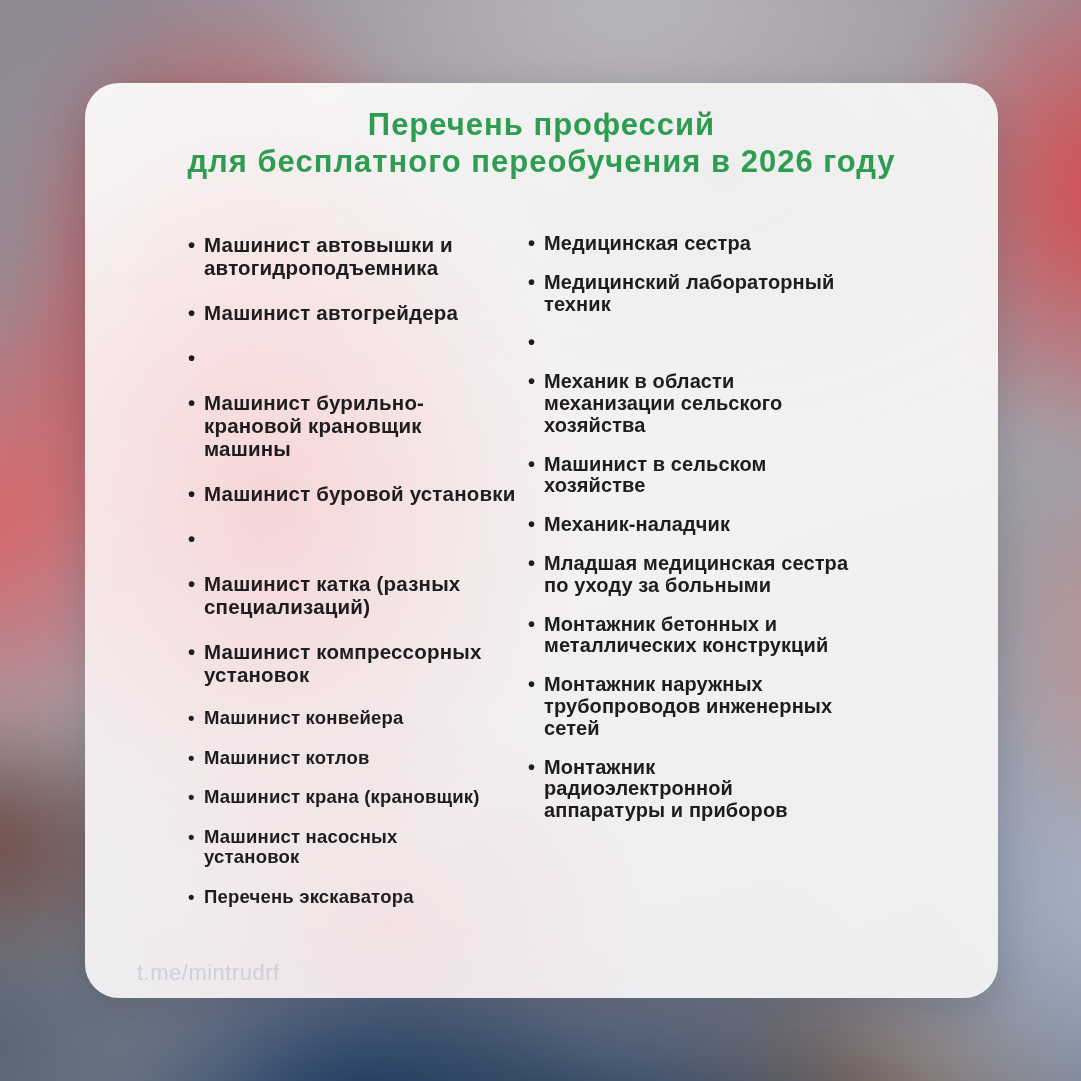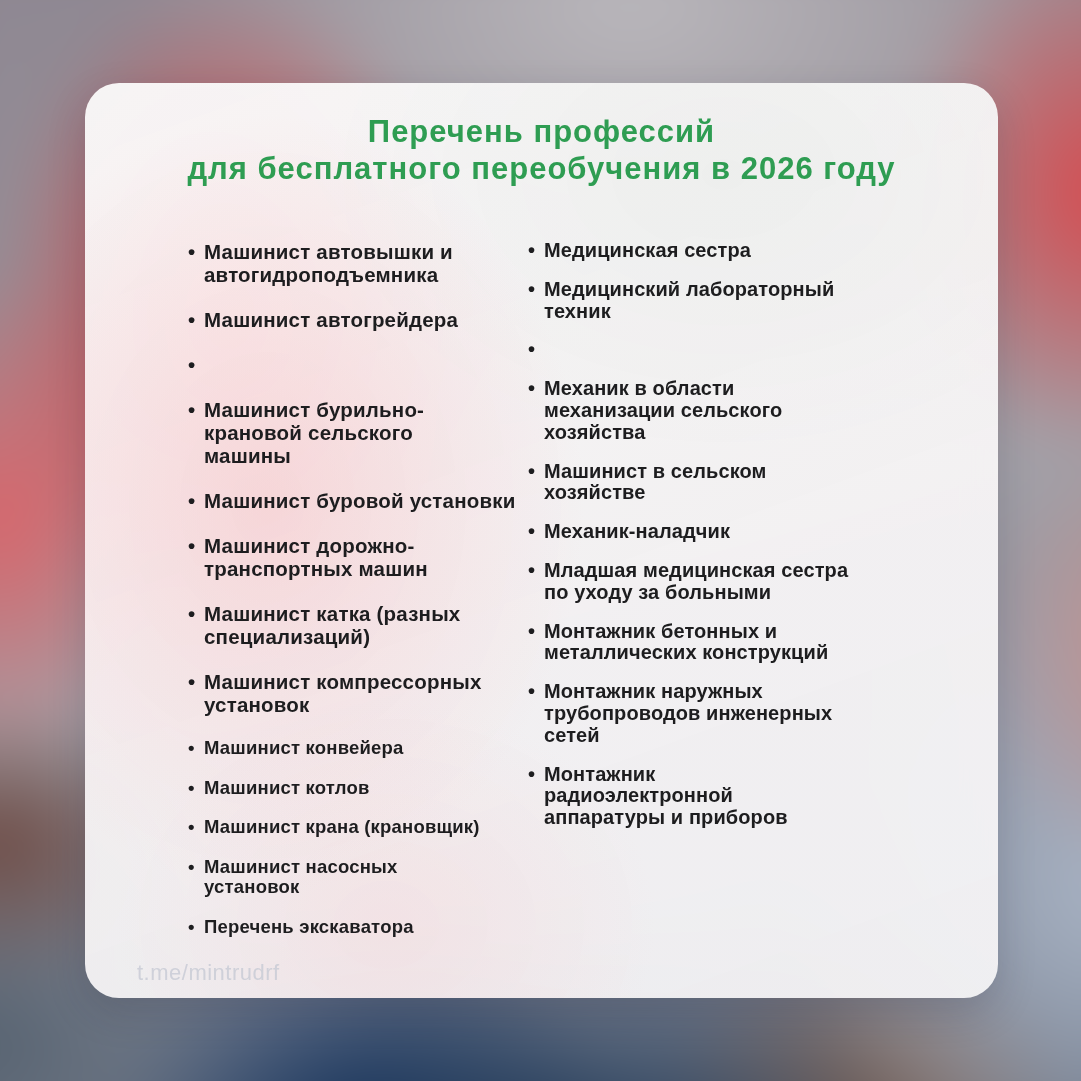--- a/index.html
+++ b/index.html
@@ -40,21 +40,21 @@
       radial-gradient(440px 540px at 20% 46%, rgba(248,186,190,0.48), rgba(248,186,190,0) 72%),
       radial-gradient(360px 300px at 33% 92%, rgba(246,207,210,0.40), rgba(246,207,210,0) 75%),
       radial-gradient(520px 360px at 70% 10%, rgba(235,237,235,0.75), rgba(235,237,235,0) 78%),
       linear-gradient(160deg, rgba(250,249,249,0.96) 0%, rgba(247,245,246,0.94) 60%, rgba(244,243,245,0.95) 100%);
     -webkit-backdrop-filter: blur(16px);
     backdrop-filter: blur(16px);
     box-shadow: 0 14px 38px rgba(30,30,50,0.18);
   }
 
   .title {
-    margin: 7px; padding-top: 23px;
+    margin: 0; padding-top: 23px;
     text-align: center;
     color: var(--accent-green, #2e9d52);
     font-weight: 700;
   }
   .title-line { display: block; font-size: 31px; line-height: 37px; letter-spacing: 1px; }
 
   .cols { display: flex; margin-top: 53px; padding-left: 103px; }
   ul.col { list-style: none; margin: 0; padding: 0; }
   .col-left  { width: 340px; }
   .col-right { width: 452px; margin-left: 14px; }
@@ -102,31 +102,29 @@
           <li class="item">
             <span class="dot">•</span>
             <span class="txt">Машинист автогрейдера</span>
           </li>
           <li class="item">
             <span class="dot">•</span>
           </li>
           <li class="item">
             <span class="dot">•</span>
             <span class="txt">Машинист бурильно-
-крановой сельского
+крановой крановщик
 машины</span>
           </li>
           <li class="item">
             <span class="dot">•</span>
             <span class="txt">Машинист буровой установки</span>
           </li>
           <li class="item">
             <span class="dot">•</span>
-            <span class="txt">Машинист дорожно-
-транспортных машин</span>
           </li>
           <li class="item">
             <span class="dot">•</span>
             <span class="txt">Машинист катка (разных
 специализаций)</span>
           </li>
           <li class="item">
             <span class="dot">•</span>
             <span class="txt">Машинист компрессорных
 установок</span>

